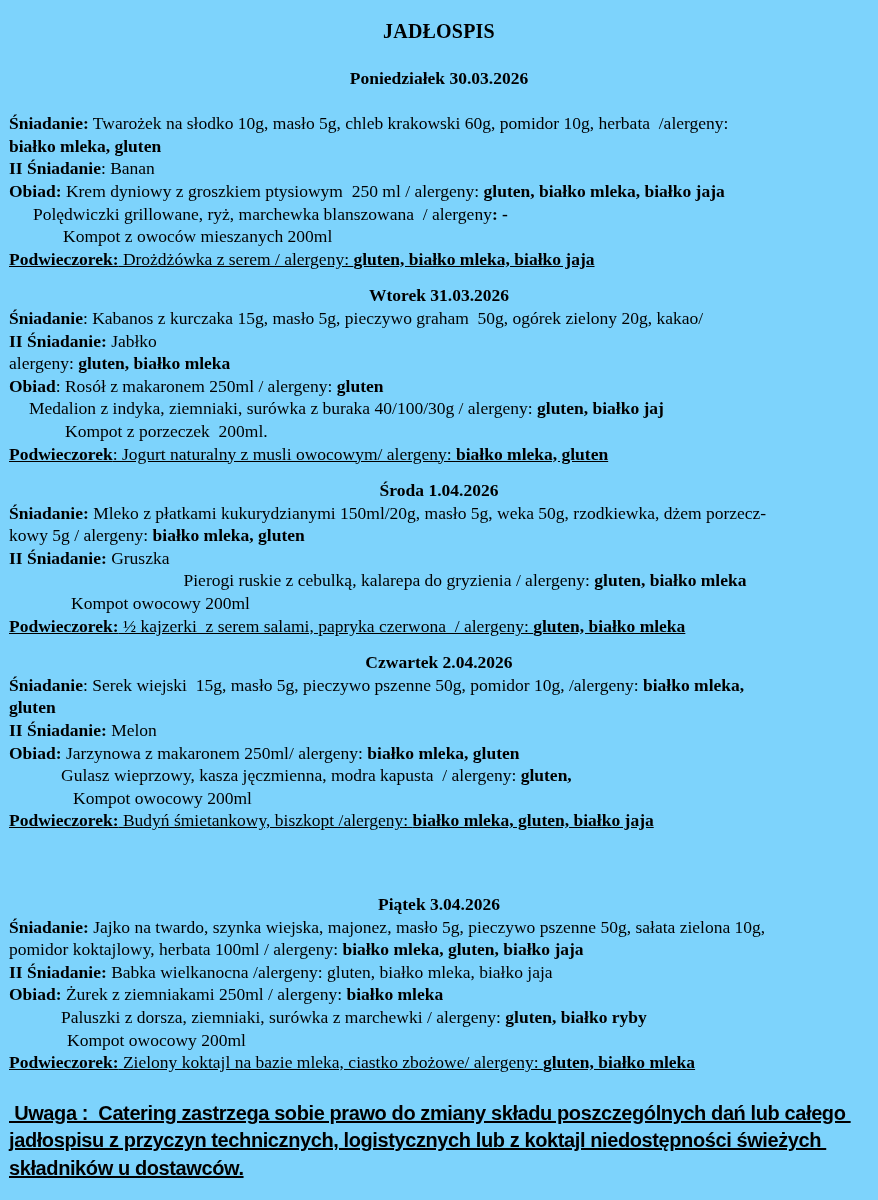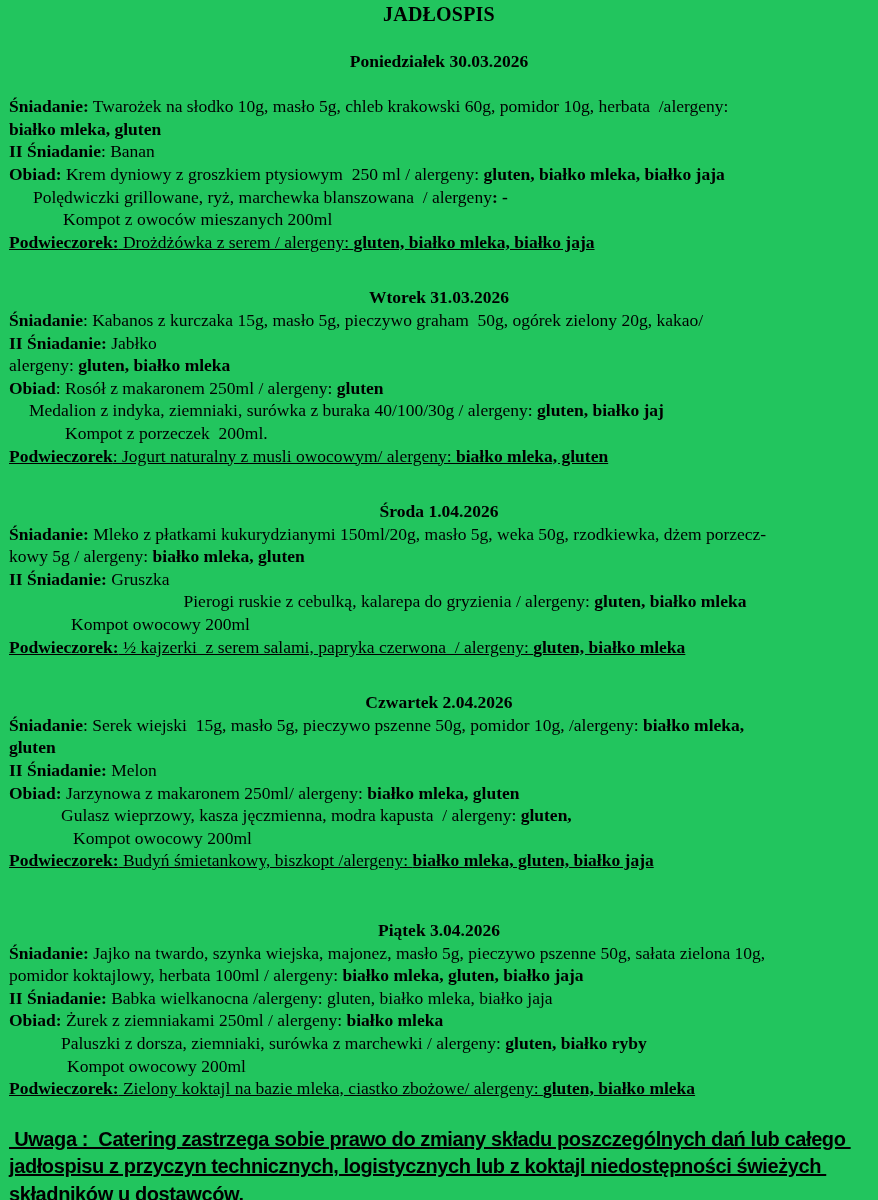--- a/index.html
+++ b/index.html
@@ -1,39 +1,39 @@
 <!DOCTYPE html>
 <html lang="pl"><head>
 <meta charset="utf-8">
 <style>
   html, body { margin: 0; padding: 0; background: #ffffff; }
   .page {
     position: relative;
     width: 878px;
     height: 1200px;
     box-sizing: border-box;
-    padding: 3px 9px 0 9px;
-    background: #22c55e;
+    padding: 20px 9px 0 9px;
+    background: #7dd3fc;
     color: #000000;
     font-family: "Liberation Serif", "DejaVu Serif", serif;
     font-size: 17.5px;
     line-height: 22.6px;
     overflow: hidden;
   }
   .doc-title {
     text-align: center;
     font-weight: bold;
     font-size: 20px;
     line-height: 23px;
     margin: 0 0 24px 0;
     letter-spacing: 0.2px;
   }
   .day { }
-  .day + .day { margin-top: 33px; }
-  .day.extra-gap { margin-top: 47px; }
+  .day + .day { margin-top: 14px; }
+  .day.extra-gap { margin-top: 61px; }
   .day-header {
     text-align: center;
     font-weight: bold;
   }
   .day-rows.first-gap { margin-top: 22.6px; }
   .row {
     white-space: pre;
   }
   .row.u { text-decoration: underline; }
   .row b { font-weight: bold; }

